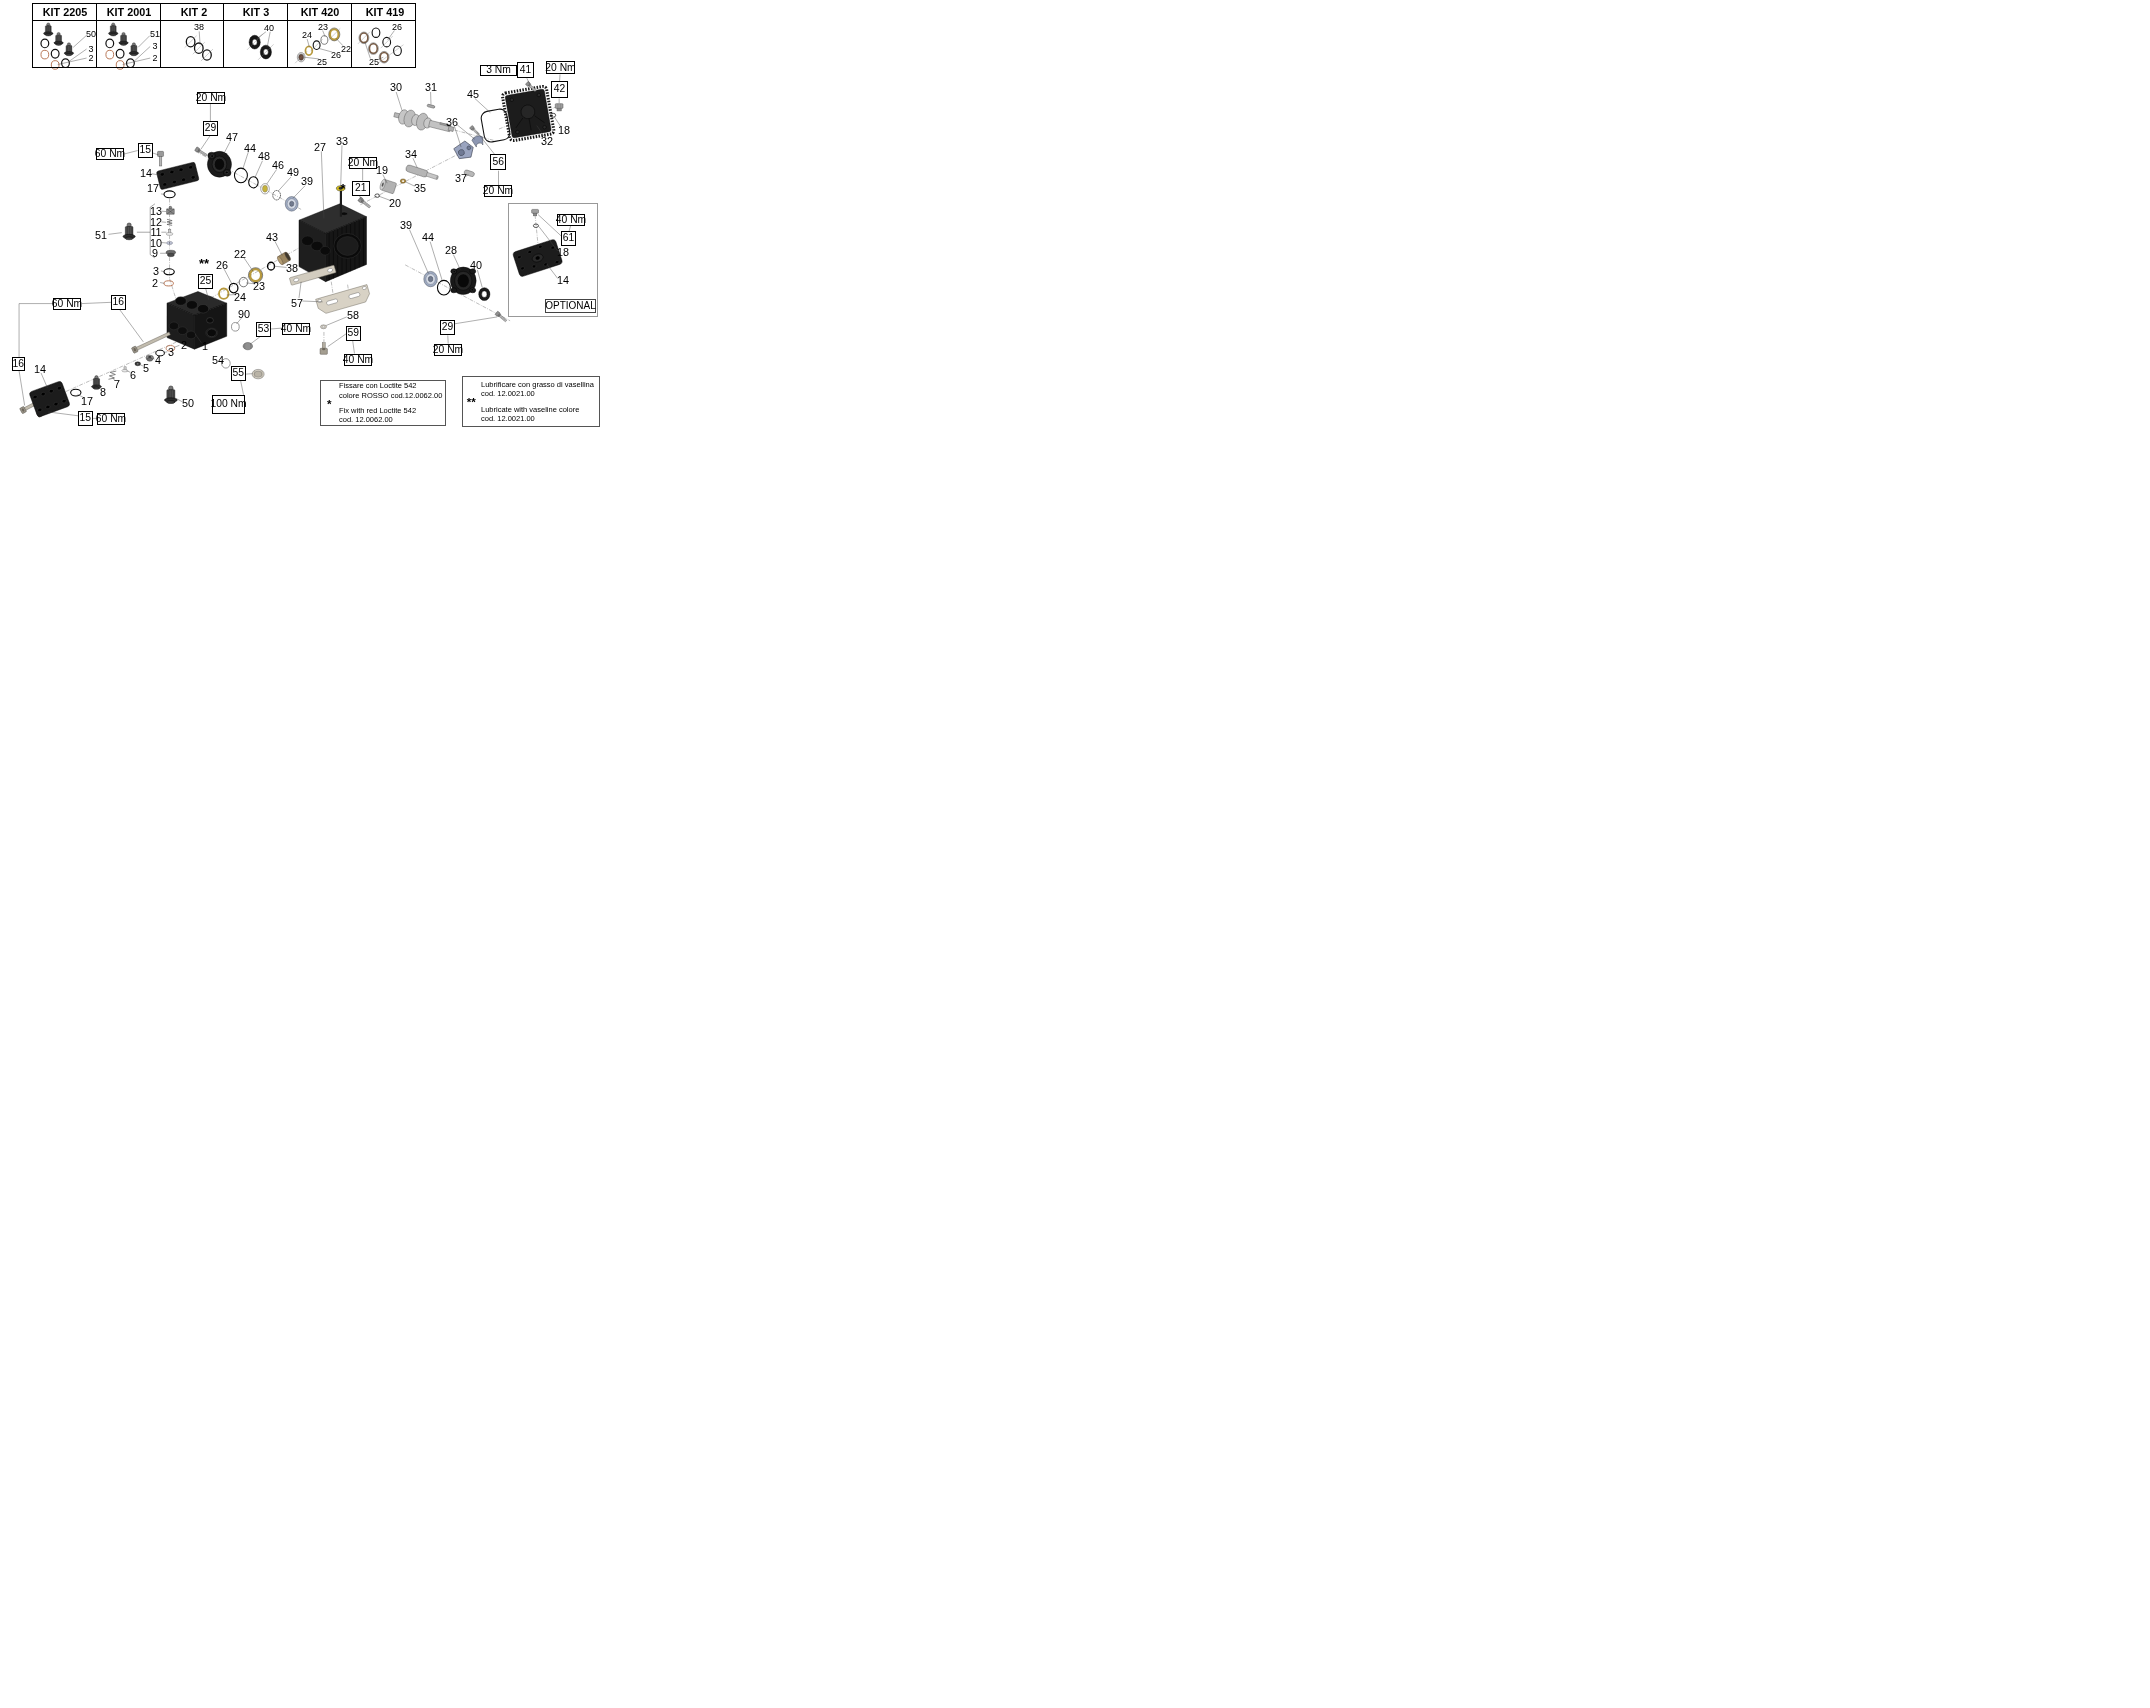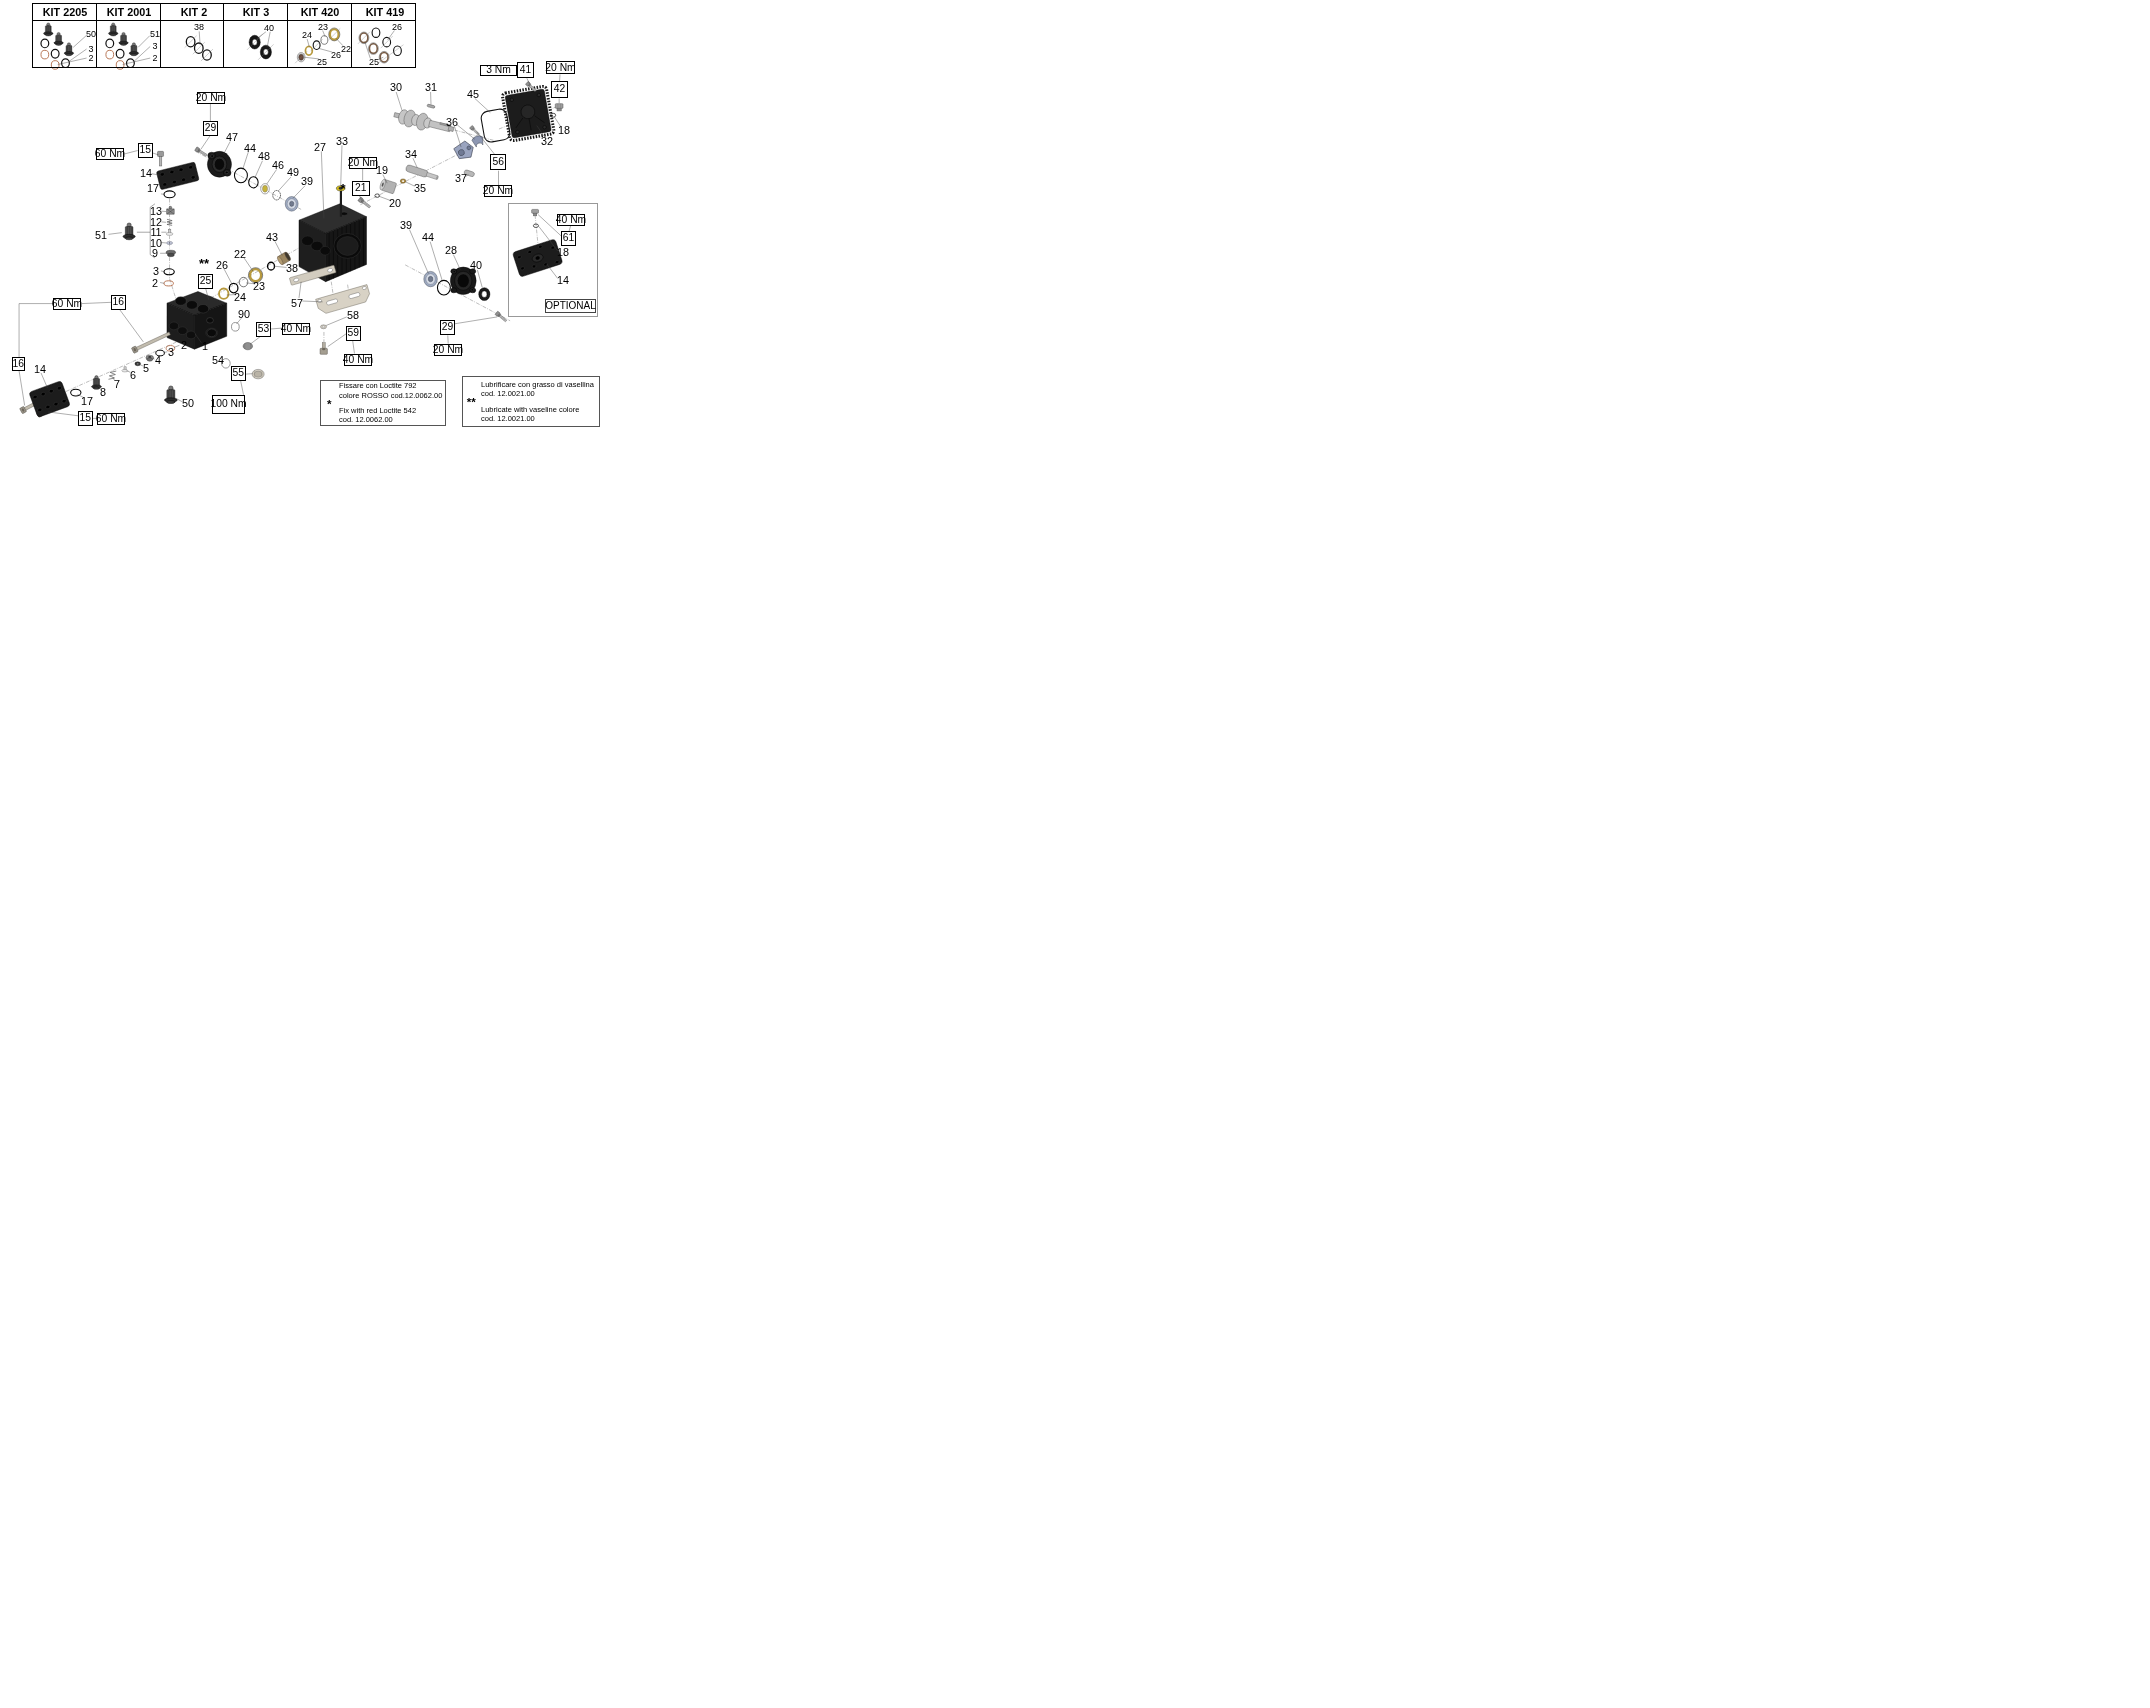--- a/index.html
+++ b/index.html
@@ -676,21 +676,21 @@
 <div class="tq" style="left:97px;top:413px;width:28px;height:11.6px">60 Nm</div>
 <div class="tq" style="left:557px;top:214px;width:28px;height:11.6px">40 Nm</div>
 
 <div class="optbox" style="left:508px;top:203px;width:90px;height:114px"></div>
 <div class="optlabel" style="left:545px;top:299px;width:51px;height:13.8px">OPTIONAL</div>
 
 <div class="note" style="left:320px;top:380px;width:126px;height:46px">
   <div class="ast">*</div>
   <div class="body">
     <div class="grp">
-      <div>Fissare con Loctite 792</div>
+      <div>Fissare con Loctite 542</div>
       <div>colore ROSSO cod.12.0062.00</div>
     </div>
     <div class="grp">
       <div>Fix with red Loctite 542</div>
       <div>cod. 12.0062.00</div>
     </div>
   </div>
 </div>
 <div class="note" style="left:462px;top:376px;width:138px;height:51px">
   <div class="ast">**</div>

